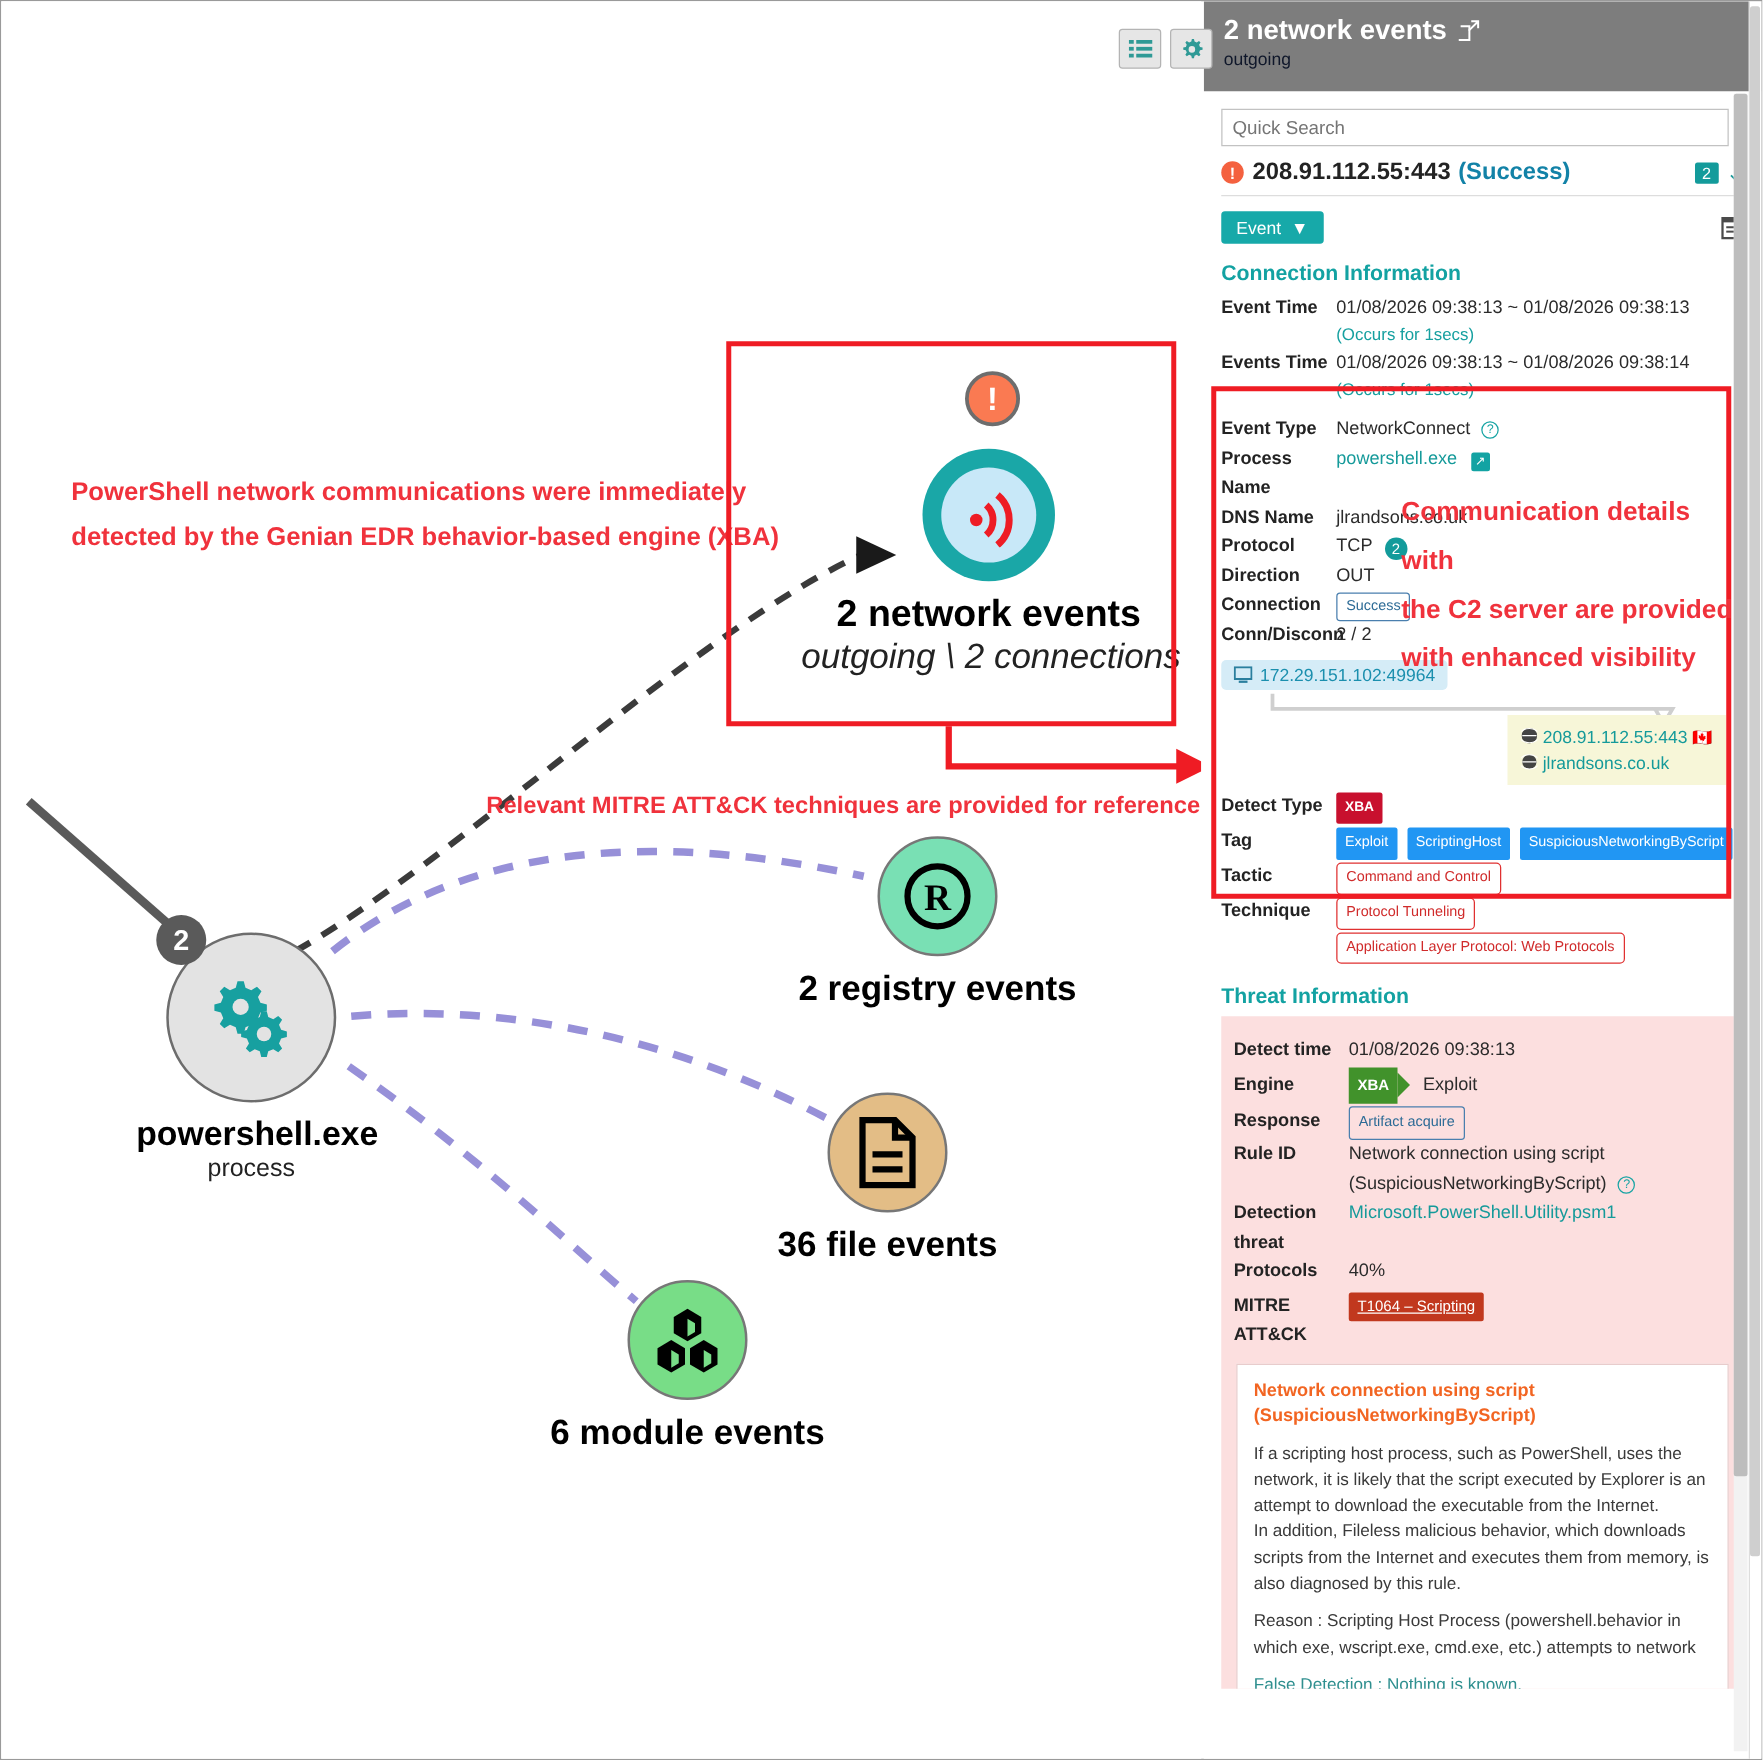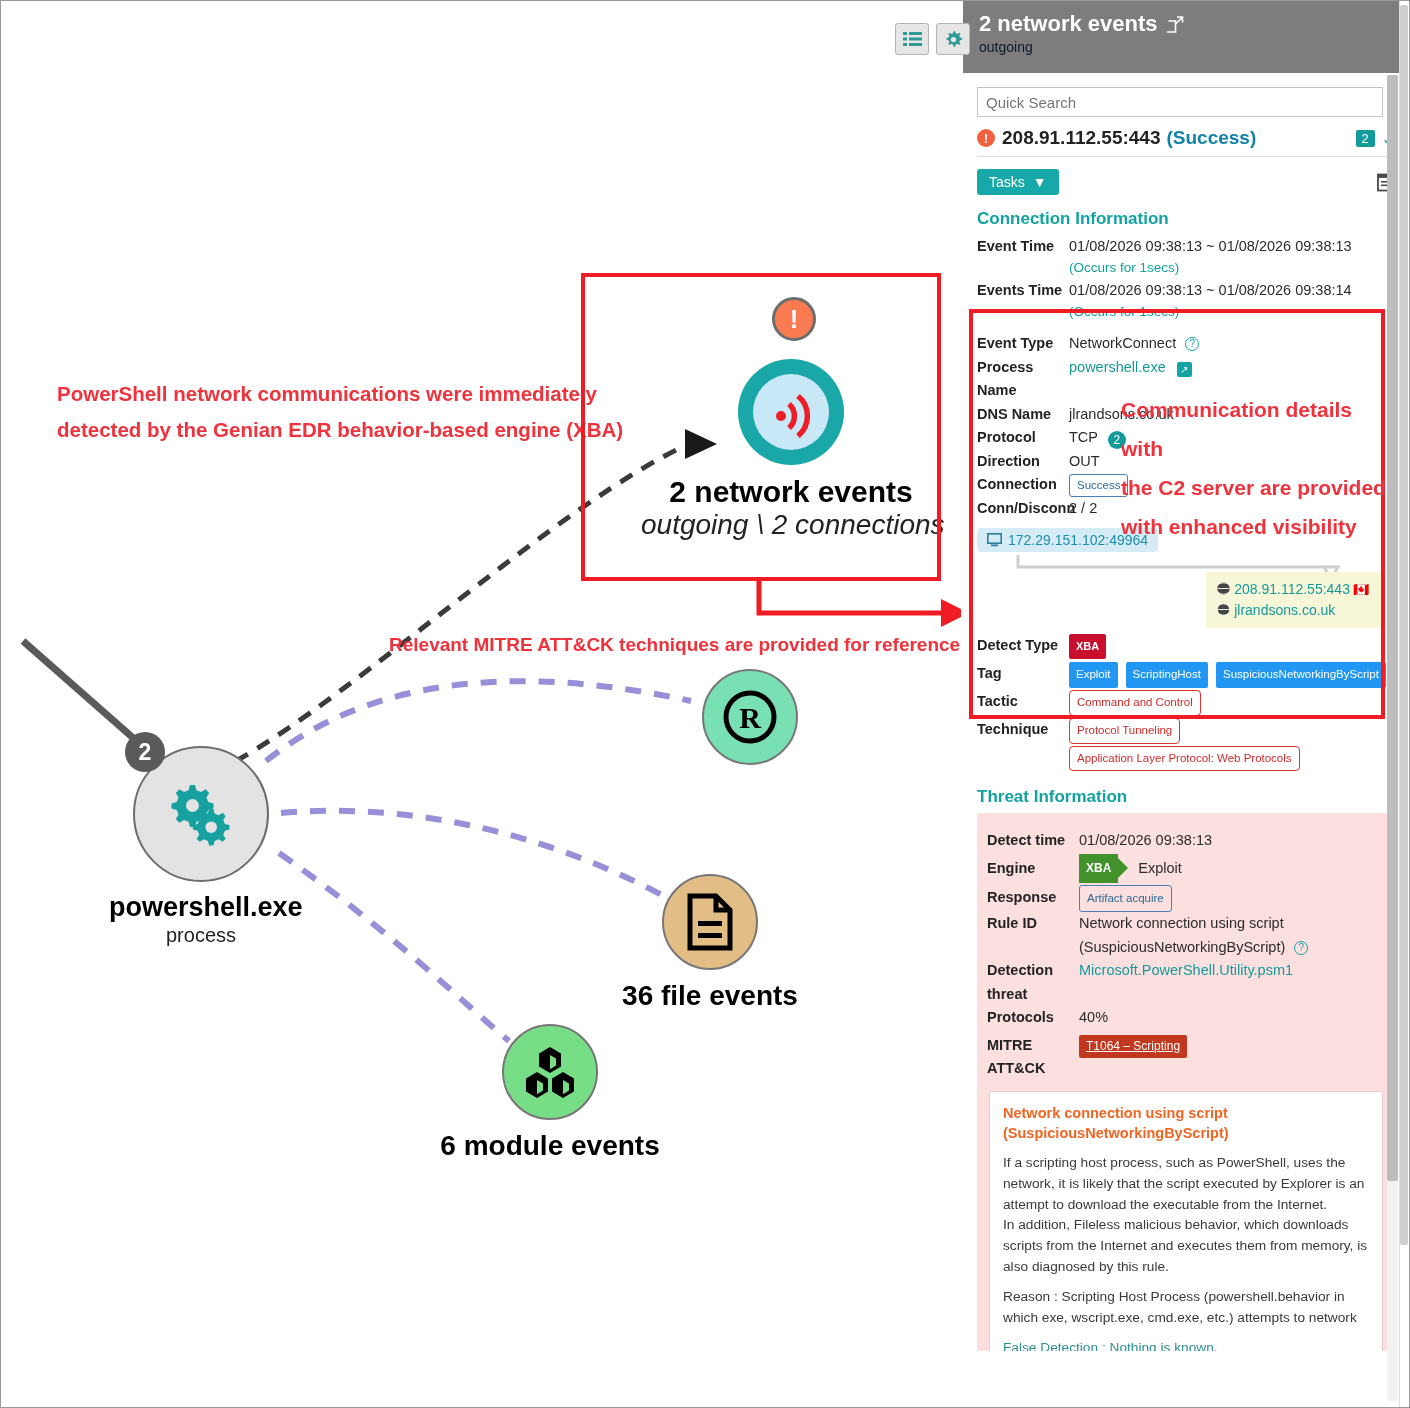--- a/index.html
+++ b/index.html
@@ -214,20 +214,21 @@
       <div class="node-sub">outgoing \ 2 connections</div>
     </div>
 
     <div class="node" id="node-registry">
       <div class="node-circle">
         <svg width="56" height="56" viewBox="0 0 56 56">
           <circle cx="28" cy="28" r="24" fill="none" stroke="#000" stroke-width="5"></circle>
           <text x="28" y="39" font-family="Liberation Serif, serif" font-size="30" font-weight="bold" text-anchor="middle" fill="#000">R</text>
         </svg>
       </div>
+      <div class="node-title">2 registry events</div>
     </div>
 
     <div class="node" id="node-file">
       <div class="node-circle">
         <svg width="52" height="58" viewBox="0 0 52 58">
           <path d="M6 3 h26 l14 14 v38 h-40 z" fill="none" stroke="#000" stroke-width="5" stroke-linejoin="miter"></path>
           <path d="M32 3 v14 h14" fill="none" stroke="#000" stroke-width="5"></path>
           <rect x="14" y="28" width="24" height="5" fill="#000"></rect>
           <rect x="14" y="40" width="24" height="5" fill="#000"></rect>
         </svg>
@@ -300,21 +301,21 @@
         <span class="excl-dot">!</span>
         <span class="ip">208.91.112.55:443</span>
         <span class="status">(Success)</span>
         <span class="spacer"></span>
         <span class="count-chip">2</span>
         <span class="chev">⌄</span>
       </div>
 
       <div id="tasks-row">
         <div id="tasks-btn">
-          <span>Tasks</span>
+          <span>Event</span>
           <span>▼</span>
         </div>
         <span style="flex:1"></span>
         <svg width="19" height="19" viewBox="0 0 19 19">
           <rect x="2" y="1.5" width="15" height="16" fill="none" stroke="#4a4a4a" stroke-width="1.8"></rect>
           <rect x="2" y="1.5" width="15" height="3.4" fill="#4a4a4a"></rect>
           <rect x="5" y="8" width="9" height="1.6" fill="#4a4a4a"></rect>
           <rect x="5" y="11.5" width="9" height="1.6" fill="#4a4a4a"></rect>
         </svg>
       </div>

